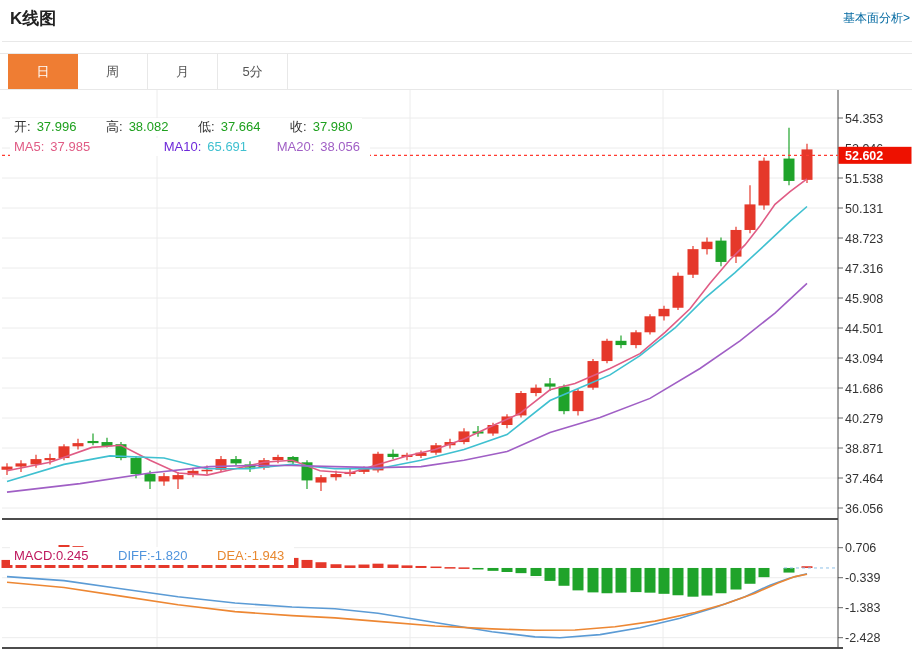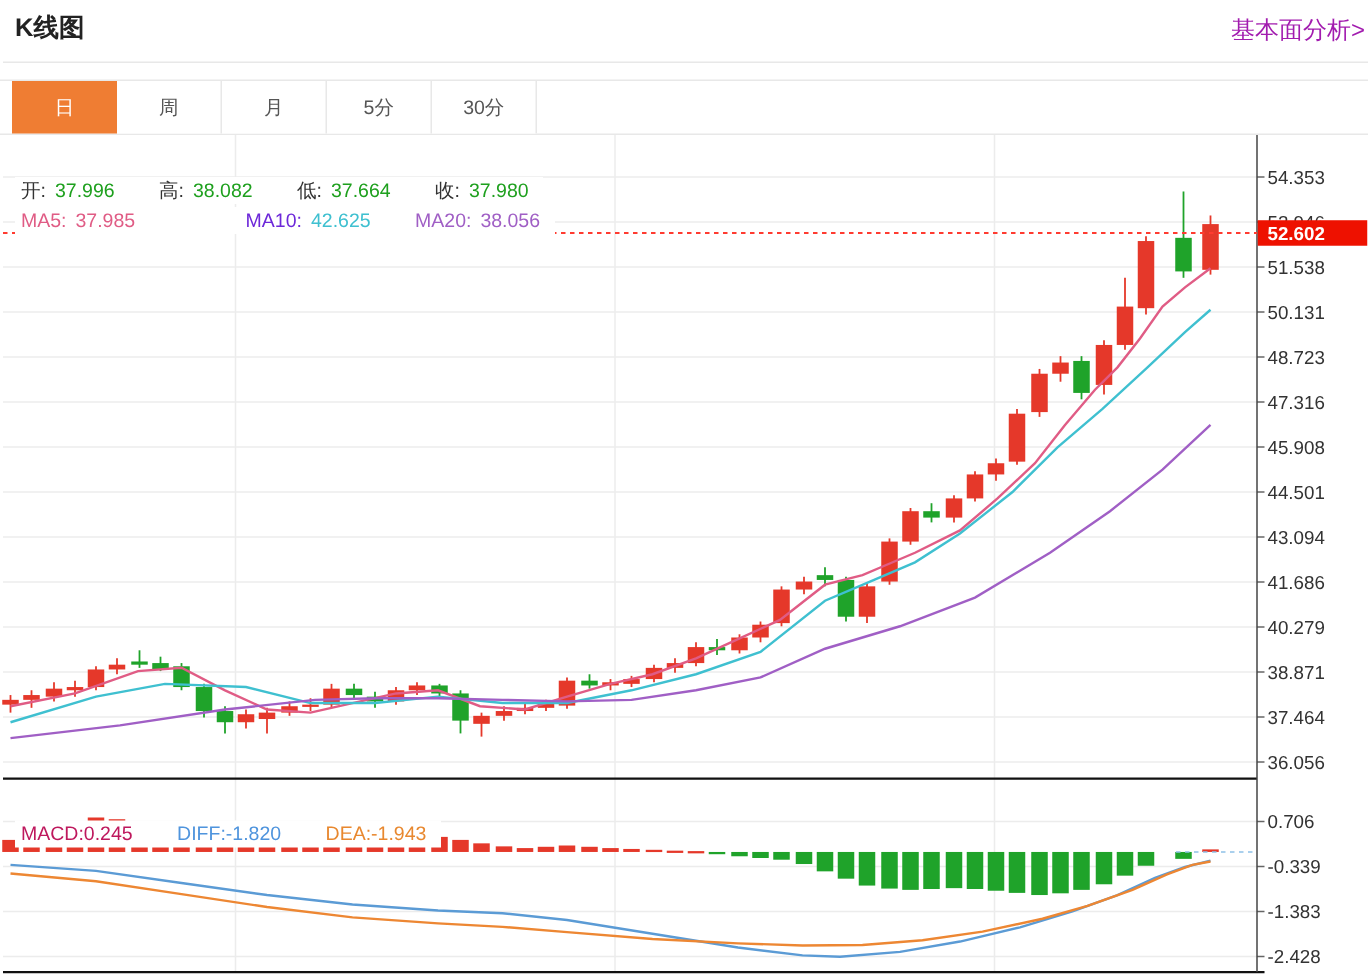--- a/index.html
+++ b/index.html
@@ -3,21 +3,21 @@
 <meta charset="utf-8">
 <style>
   html,body{margin:0;padding:0;background:#fff;}
   body{width:912px;height:653px;position:relative;overflow:hidden;
        font-family:"Liberation Sans","DejaVu Sans",sans-serif;color:#333;}
   .page{position:absolute;inset:0;}
   #chart-svg{position:absolute;left:0;top:0;pointer-events:none;}
   .header{position:absolute;left:2px;top:0;width:912px;height:42px;
           border-bottom:1px solid #e8e8e8;box-sizing:border-box;}
   .page-title{position:absolute;left:8px;top:7px;font-size:17px;font-weight:bold;color:#222;margin:0;}
-  .analysis-link{position:absolute;right:4px;top:10px;font-size:16px;color:#a21caf;text-decoration:none;cursor:pointer;}
+  .analysis-link{position:absolute;right:4px;top:10px;font-size:12px;color:#0369a1;text-decoration:none;cursor:pointer;}
   .tabrow{position:absolute;left:0;top:53px;width:912px;height:37px;
           border-top:1px solid #e8e8e8;border-bottom:1px solid #e8e8e8;
           box-sizing:border-box;display:flex;padding-left:8px;}
   .tab{width:70px;height:100%;box-sizing:border-box;border-right:1px solid #e8e8e8;
        display:flex;align-items:center;justify-content:center;font-size:13px;color:#555;
        cursor:pointer;background:#fff;}
   .tab:first-child{border-left:1px solid #e8e8e8;}
   .tab.active{color:#fff;border-color:transparent;}
   .legend-row{position:absolute;font-size:13px;white-space:nowrap;background:#fff;
               padding:1px 4px;line-height:16px;margin-top:24px;}
@@ -273,33 +273,32 @@
   <div class="header">
     <h1 class="page-title">K线图</h1>
     <a class="analysis-link">基本面分析&gt;</a>
   </div>
 
   <div class="tabrow">
       <div class="tab active" style="background: rgb(239, 125, 51);">日</div>
       <div class="tab">周</div>
       <div class="tab">月</div>
       <div class="tab">5分</div>
-      <div class="tab">30分</div>
     </div>
 
   <div class="legend-row" style="left:10px;top:94px;">
     <span class="lb">开:</span><span class="v-green" style="color: rgb(30, 160, 30);">37.996</span><span class="gap"></span>
     <span class="lb">高:</span><span class="v-green" style="color: rgb(30, 160, 30);">38.082</span><span class="gap"></span>
     <span class="lb">低:</span><span class="v-green" style="color: rgb(30, 160, 30);">37.664</span><span class="gap"></span>
     <span class="lb">收:</span><span class="v-green" style="color: rgb(30, 160, 30);">37.980</span>
   </div>
 
   <div class="legend-row" style="left:10px;top:114px;">
     <span class="c-ma5" style="color: rgb(224, 92, 133);">MA5:</span><span class="c-ma5" style="color: rgb(224, 92, 133);">37.985</span><span class="gap"></span>
-    <span class="c-ma10" style="color: #6d28d9; padding-left: 44px;">MA10:</span><span class="c-ma10" style="color: rgb(63, 192, 208);">42.625</span><span class="gap"></span>
+    <span class="c-ma10" style="color: #6d28d9; padding-left: 44px;">MA10:</span><span class="c-ma10" style="color: rgb(63, 192, 208);">65.691</span><span class="gap"></span>
     <span class="c-ma20" style="color: rgb(160, 95, 197);">MA20:</span><span class="c-ma20" style="color: rgb(160, 95, 197);">38.056</span>
   </div>
 
   <div class="legend-row" style="left:10px;top:523px;">
     <span class="c-macd" style="color: #be185d;">MACD:0.245</span><span class="gap"></span>
     <span class="c-diff" style="color: rgb(79, 148, 221);">DIFF:-1.820</span><span class="gap"></span>
     <span class="c-dea" style="color: rgb(232, 136, 47);">DEA:-1.943</span>
   </div>
 
 </div>

